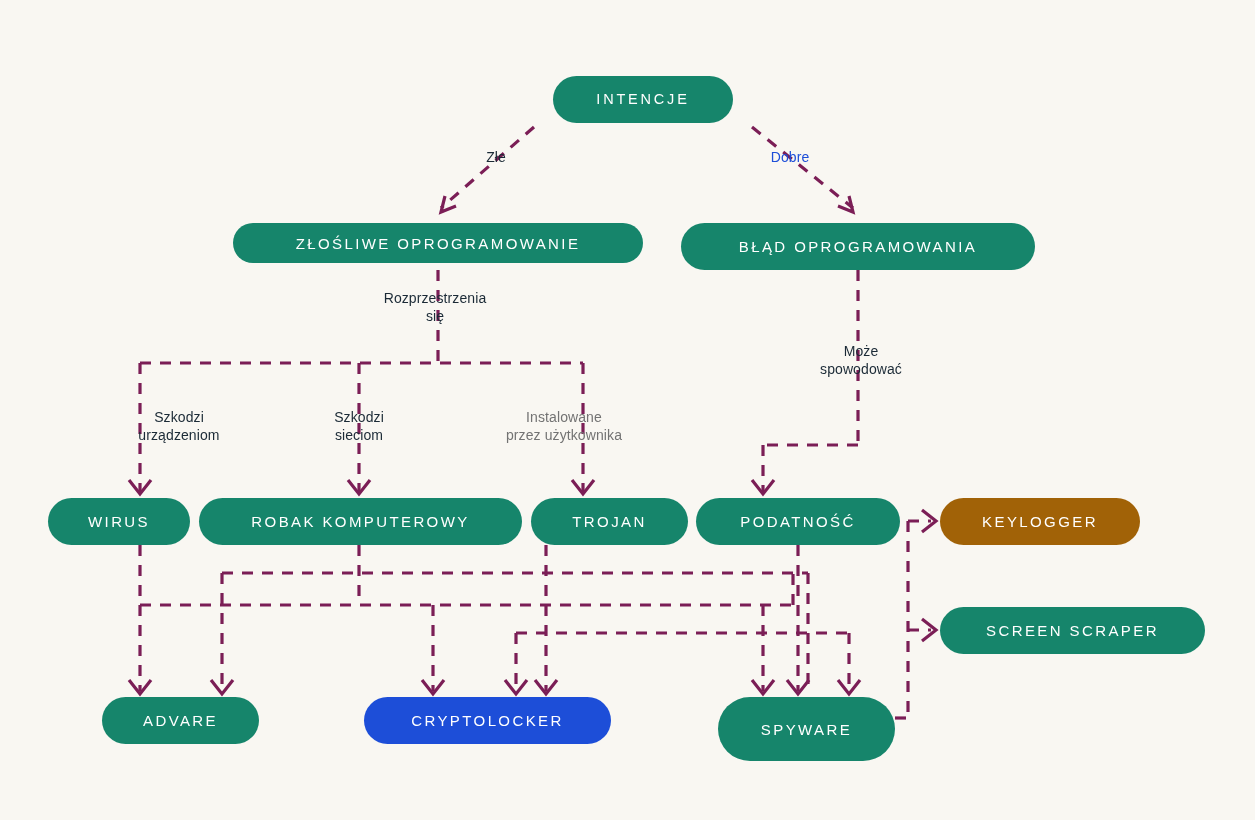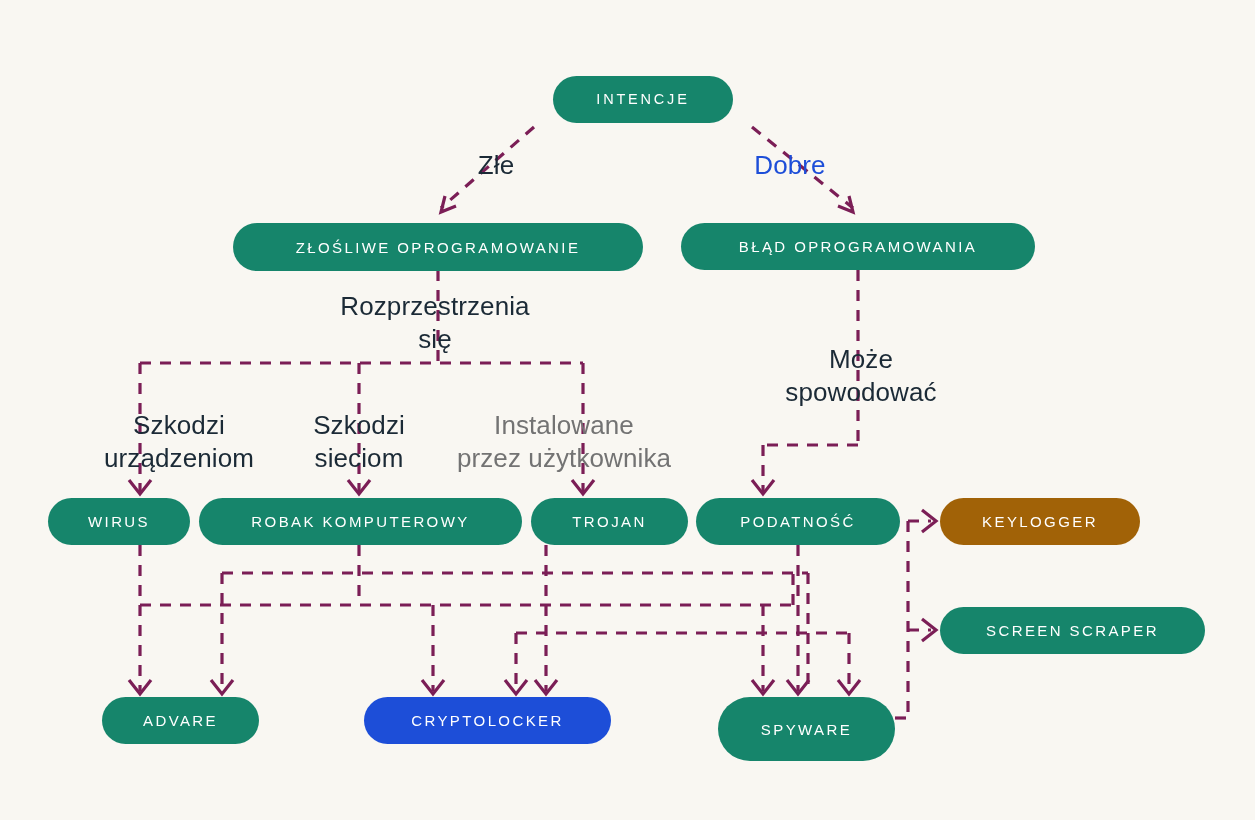--- a/index.html
+++ b/index.html
@@ -29,21 +29,21 @@
     white-space:nowrap;
     text-align:center;
     line-height:1;
   }
   .node.root{font-size:14.5px;letter-spacing:2.8px;}
 
   
   .edge-label{
     position:absolute;
     color:#1B2A36;
-    font-size:26px;
+    font-size:14px;
     font-weight:400;
     letter-spacing:0.1px;
     line-height:1.28;
     text-align:center;
     white-space:pre-line;
     transform:translateX(-50%);
   }
 </style>
 </head>
 <body>
@@ -106,21 +106,21 @@
 urządzeniom</div>
       <div class="edge-label" style="left: 359px; top: 409px; color: rgb(27, 42, 54);">Szkodzi
 sieciom</div>
       <div class="edge-label" style="left: 564px; top: 409px; color: #737373;">Instalowane
 przez użytkownika</div>
     </div>
   <div id="nodes">
       <div class="node root" style="left: 553px; top: 76px; width: 180px; height: 47px; background: rgb(22, 133, 107); color: rgb(255, 255, 255);">
         <span>INTENCJE</span>
       </div>
-      <div class="node" style="left: 233px; top: 223px; width: 410px; height: 48px; background: rgb(22, 133, 107); color: rgb(255, 255, 255);">
+      <div class="node" style="left: 233px; top: 223px; width: 410px; height: 40px; background: rgb(22, 133, 107); color: rgb(255, 255, 255);">
         <span>ZŁOŚLIWE OPROGRAMOWANIE</span>
       </div>
       <div class="node" style="left: 681px; top: 223px; width: 354px; height: 47px; background: rgb(22, 133, 107); color: rgb(255, 255, 255);">
         <span>BŁĄD OPROGRAMOWANIA</span>
       </div>
       <div class="node" style="left: 48px; top: 498px; width: 142px; height: 47px; background: rgb(22, 133, 107); color: rgb(255, 255, 255);">
         <span>WIRUS</span>
       </div>
       <div class="node" style="left: 199px; top: 498px; width: 323px; height: 47px; background: rgb(22, 133, 107); color: rgb(255, 255, 255);">
         <span>ROBAK KOMPUTEROWY</span>

